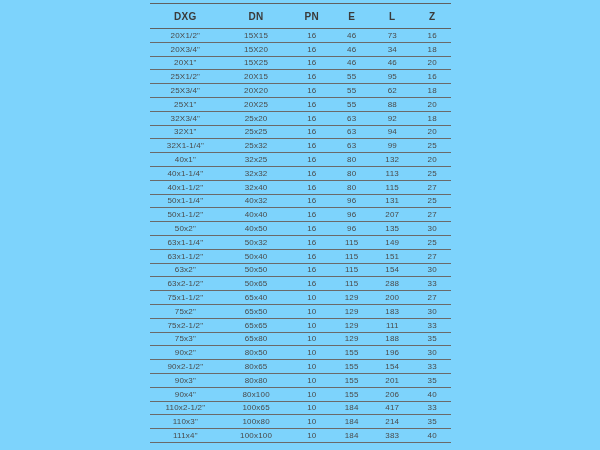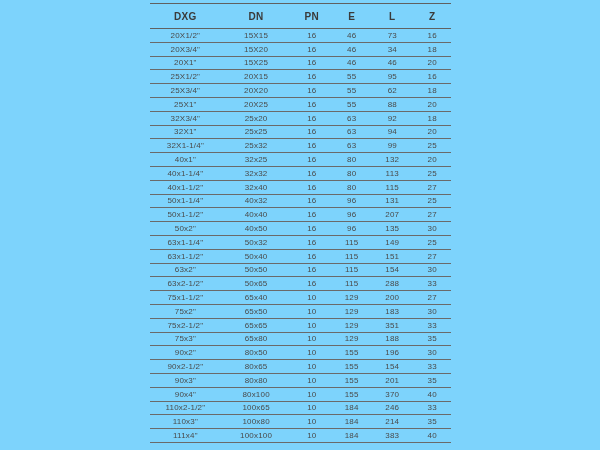--- a/index.html
+++ b/index.html
@@ -237,21 +237,21 @@
           <td>10</td>
           <td>129</td>
           <td>183</td>
           <td>30</td>
         </tr>
         <tr>
           <td>75x2-1/2"</td>
           <td>65x65</td>
           <td>10</td>
           <td>129</td>
-          <td>351</td>
+          <td>111</td>
           <td>33</td>
         </tr>
         <tr>
           <td>75x3"</td>
           <td>65x80</td>
           <td>10</td>
           <td>129</td>
           <td>188</td>
           <td>35</td>
         </tr>
@@ -277,29 +277,29 @@
           <td>10</td>
           <td>155</td>
           <td>201</td>
           <td>35</td>
         </tr>
         <tr>
           <td>90x4"</td>
           <td>80x100</td>
           <td>10</td>
           <td>155</td>
-          <td>370</td>
+          <td>206</td>
           <td>40</td>
         </tr>
         <tr>
           <td>110x2-1/2"</td>
           <td>100x65</td>
           <td>10</td>
           <td>184</td>
-          <td>246</td>
+          <td>417</td>
           <td>33</td>
         </tr>
         <tr>
           <td>110x3"</td>
           <td>100x80</td>
           <td>10</td>
           <td>184</td>
           <td>214</td>
           <td>35</td>
         </tr>

